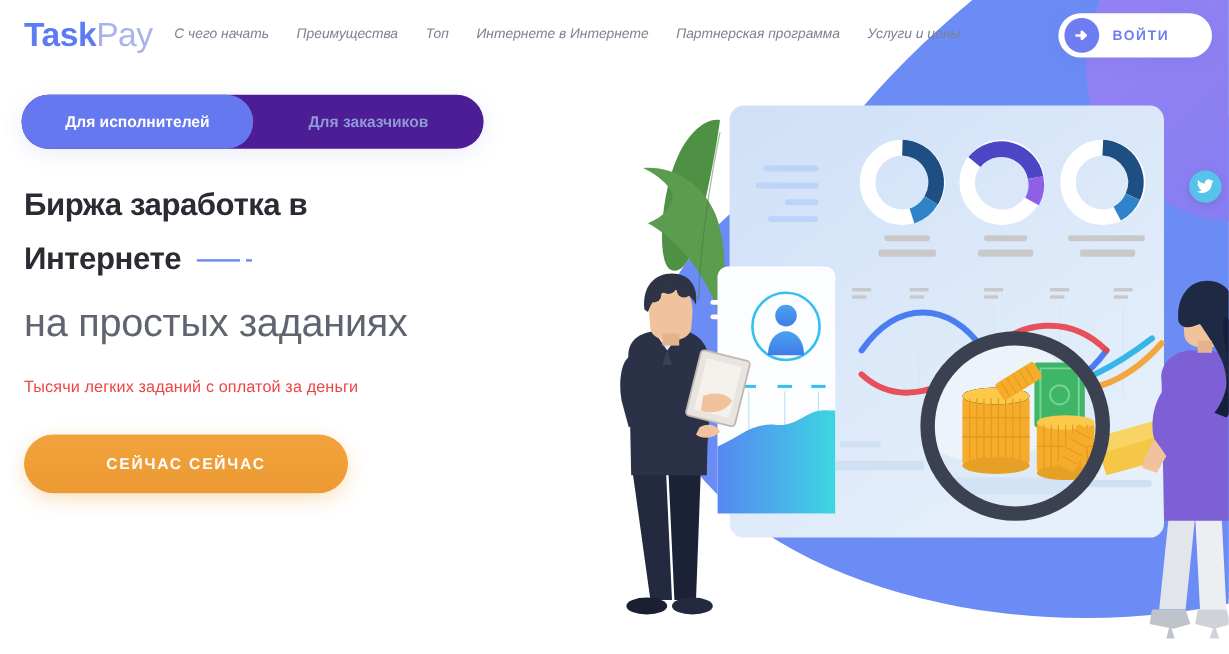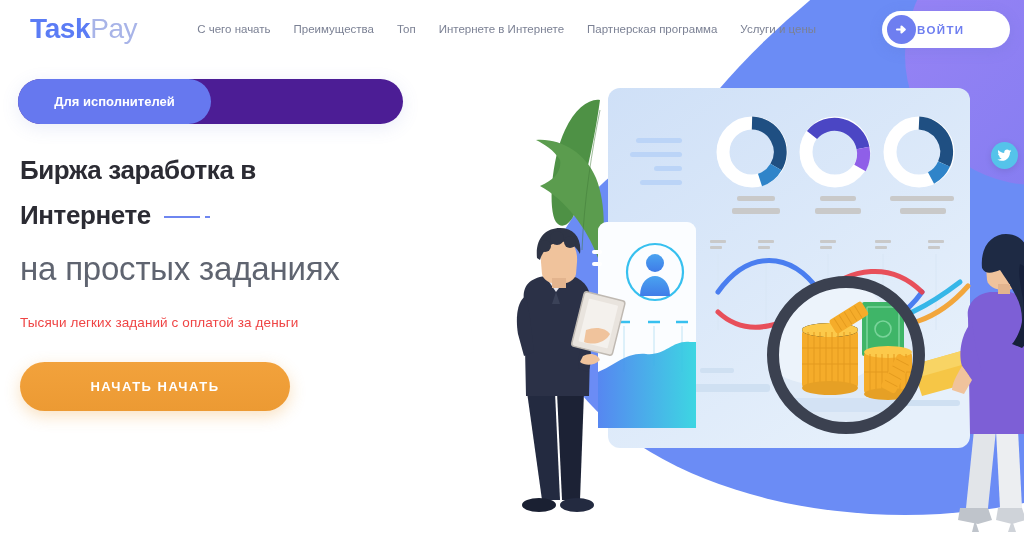--- a/index.html
+++ b/index.html
@@ -12,36 +12,36 @@
 
   
   .bg-layer { position:absolute; inset:0; overflow:hidden; z-index:0; }
 
   
   .header {
     position:absolute; top:0; left:0; width:1024px; height:58px;
     display:flex; align-items:center; z-index:40;
   }
   .logo {
-    margin-left:30px; font-size:28px; font-weight:bold; letter-spacing:-0.4px;
+    margin-left:20px; font-size:28px; font-weight:bold; letter-spacing:-0.4px;
     white-space:nowrap;
   }
   .logo .t1 { color:#5b7cf5; }
   .logo .t2 { color:#a8b4e8; font-weight:normal; }
 
-  .nav { display:flex; align-items:flex-start; margin-left:60px; gap:23px; }
+  .nav { display:flex; align-items:flex-start; margin-left:18px; gap:23px;font-style:italic; }
   .nav a {
     font-size:11.5px; color:#7b8194; text-decoration:none; white-space:nowrap;
   }
 
   .login-btn {
     position:absolute; right:14px; top:11px;
     height:37px; min-width:128px;
     background:#ffffff; border-radius:19px;
-    display:flex; align-items:center; gap:1px;
+    display:flex; align-items:center; gap:11px;
     padding:0 22px 0 5px;
     box-shadow:0 3px 14px rgba(90,110,200,0.18);
     cursor:pointer;
   }
   .login-circle {
     width:29px; height:29px; border-radius:50%;
     background:#6e7ef0; display:flex; align-items:center; justify-content:center;
     flex:0 0 auto;
   }
   .login-label {
@@ -408,34 +408,35 @@
     <div class="login-circle">
       <svg width="13" height="13" viewBox="0 0 13 13">
         <path d="M2 6.5 H8.5 M6.5 3.5 L9.8 6.5 L6.5 9.5 Z" stroke="#ffffff" stroke-width="2.1" fill="#ffffff" stroke-linecap="round" stroke-linejoin="round"></path>
       </svg>
     </div>
     <div class="login-label">ВОЙТИ</div>
   </div>
 
   <div class="tabs">
     <div class="tab active">Для исполнителей</div>
+    <div class="tab inactive">Для заказчиков</div>
   </div>
 
   <div class="hero">
     <div class="h1">
       <span>Биржа заработка в</span><br>
       <span>Интернете</span><span class="dashrow">
           <span class="dash-long"></span>
           <span class="dash-short"></span>
         </span>
     </div>
     <div class="h2">на простых заданиях</div>
     <div class="sub">Тысячи легких заданий с оплатой за деньги</div>
     <div class="cta">
-      <span>НАЧАТЬ НАЧАТЬ</span>
+      <span>СЕЙЧАС СЕЙЧАС</span>
     </div>
   </div>
 
   <div class="tw">
     <svg width="15" height="13" viewBox="0 0 24 20" fill="#ffffff">
       <path d="M23 2.5c-.8.4-1.7.6-2.6.8.9-.6 1.6-1.5 2-2.5-.9.5-1.9.9-2.9 1.1C18.6.9 17.4.3 16.1.3c-2.5 0-4.6 2.1-4.6 4.6 0 .4 0 .7.1 1C7.8 5.7 4.4 3.9 2.2 1.1c-.4.7-.6 1.5-.6 2.3 0 1.6.8 3 2 3.8-.7 0-1.4-.2-2-.6v.1c0 2.2 1.6 4.1 3.7 4.5-.4.1-.8.2-1.2.2-.3 0-.6 0-.9-.1.6 1.8 2.3 3.1 4.3 3.2-1.6 1.2-3.6 2-5.7 2-.4 0-.7 0-1.1-.1 2 1.3 4.4 2 7 2 8.4 0 13-7 13-13v-.6c.9-.6 1.7-1.4 2.3-2.3z"></path>
     </svg>
   </div>
 
 </div>

